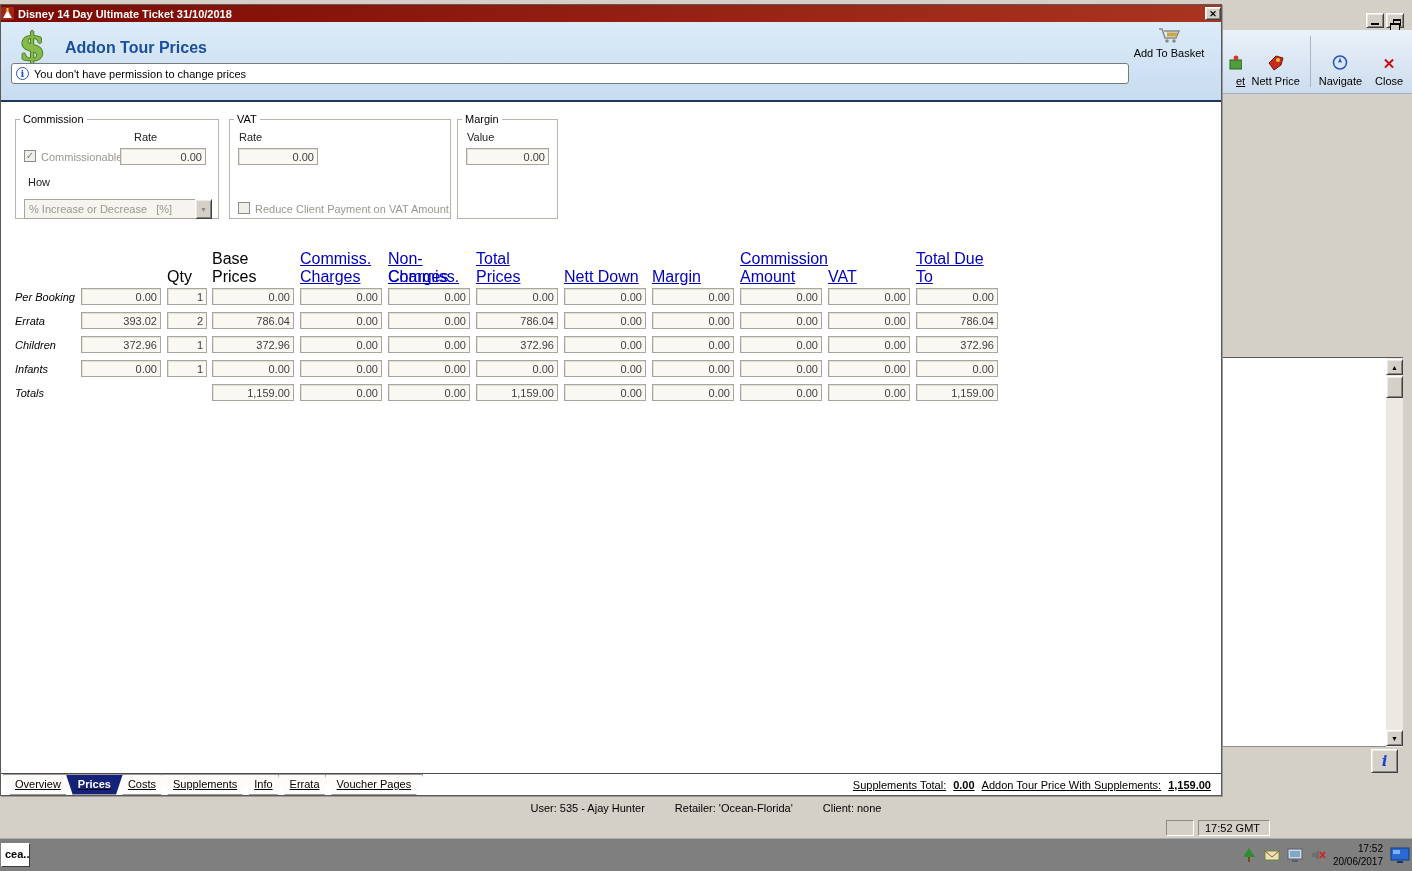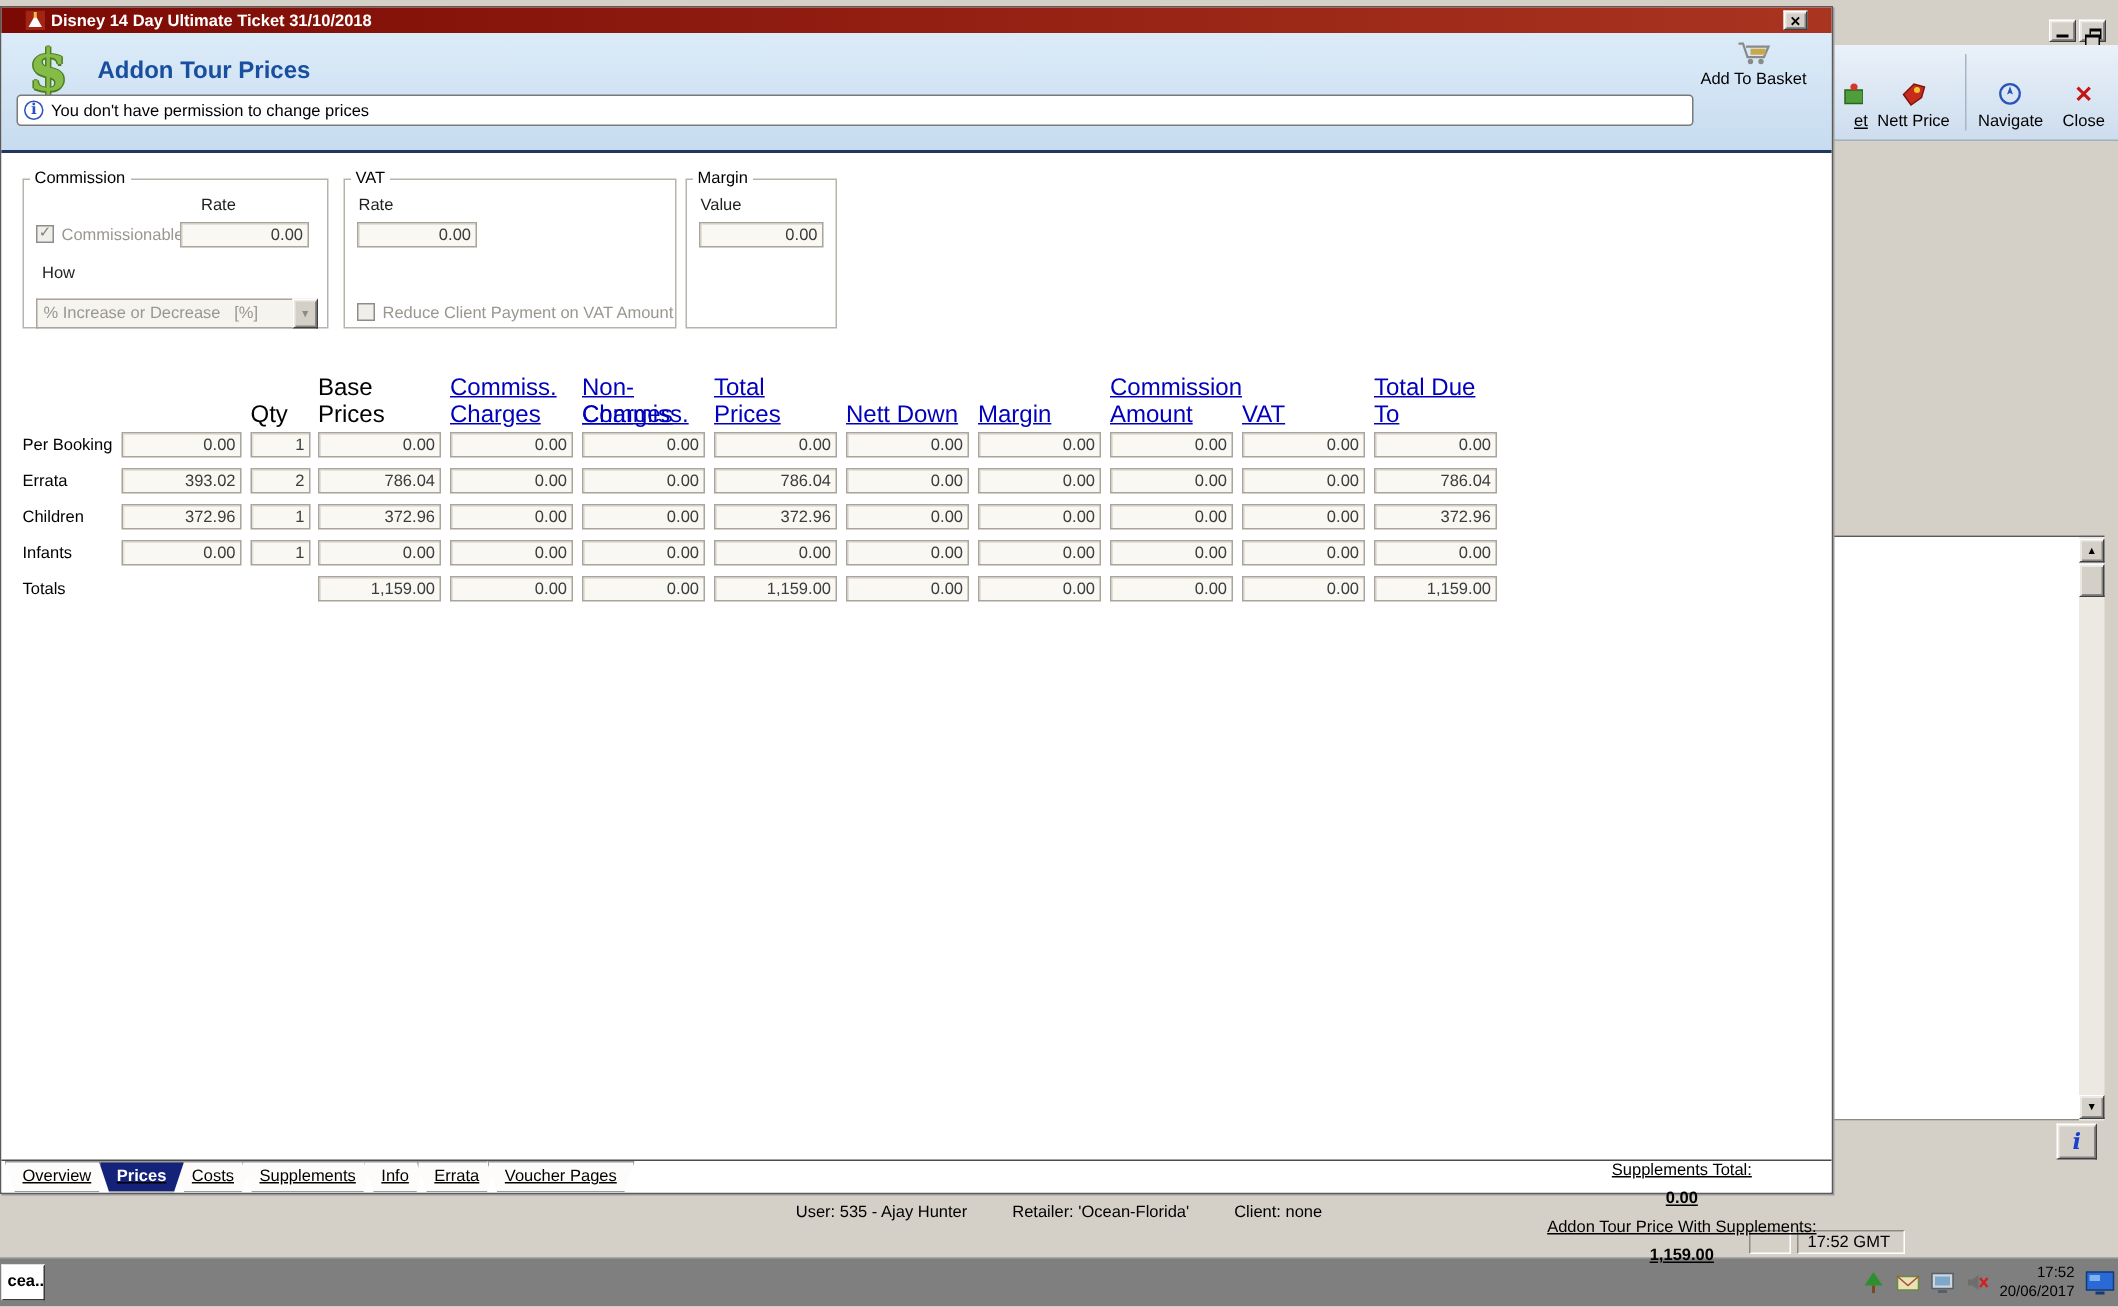--- a/index.html
+++ b/index.html
@@ -57,21 +57,21 @@
               border:1px solid; border-color:#ffffff #3a3a3a #3a3a3a #ffffff;
               font-weight:bold; font-size:11px; padding:4px 0 0 3px; cursor:pointer; overflow:hidden; white-space:nowrap;}
   .tray { position:absolute; right:2px; top:3px; display:flex; align-items:center; gap:7px; }
   .tray svg { display:block; }
   .clock { text-align:right; font-size:10px; line-height:13px; color:#000; }
 
   
   .dialog { position:absolute; left:0; top:4px; width:1222px; height:792px; background:#fff;
             border:1px solid #5a5a5a; box-shadow:1px 1px 0 #9a9a9a; }
   .titlebar { height:17px; background:linear-gradient(to right,#7c0a04,#a93420);
-              display:flex; align-items:center; padding:0 16px; }
+              display:flex; align-items:center; padding:0 0; }
   .titlebar .ttext { color:#fff; font-weight:bold; font-size:11px; margin-left:4px; flex:1;
                      white-space:nowrap; overflow:hidden; }
   .title-close { width:16px; height:13px; font-size:9px; font-weight:bold; line-height:10px;
                  display:flex; align-items:center; justify-content:center; cursor:pointer; }
 
   .hdr { position:relative; height:78px; background:linear-gradient(#dcebf8,#c7dcf0); }
   .dollar { position:absolute; left:18px; top:2px; font-family:"DejaVu Serif", serif;
             font-weight:bold; font-size:38px; color:#85bb49;
             text-shadow:-1px 0 #4e7d22, 1px 0 #4e7d22, 0 -1px #4e7d22, 0 1px #4e7d22; }
   .hdr-title { position:absolute; left:64px; top:17px; font-size:16px; font-weight:bold; color:#1a4fa0; }
@@ -101,36 +101,36 @@
              padding:3px 4px 0 4px; white-space:pre; overflow:hidden; font-size:11px; }
   .dd-btn { width:17px; font-size:7px; color:#8a8a8a; display:flex; align-items:center; justify-content:center; }
 
   .summary-head { position:absolute; left:14px; top:123px; right:12px; display:flex; align-items:center; gap:6px; }
   .summary-head .stitle { font-weight:bold; font-size:11px; white-space:nowrap; }
   .summary-head .sline { flex:1; height:2px; background:#22375e; margin-top:2px; }
 
   .table { position:absolute; left:14px; top:148px; }
   .trow { display:flex; align-items:center; margin-bottom:7px; }
   .thead { margin-bottom:4px; }
-  .tcol-label { width:64px; margin-right:2px; font-size:11px; }
+  .tcol-label { width:64px; margin-right:2px; font-size:11px;font-style:italic; }
   .tcol-a { width:80px; margin-right:6px; }
   .tcol-q { width:40px; margin-right:5px; }
   .tcol { width:82px; margin-right:6px; }
   .th { text-align:left; font-size:16px; height:14px; }
   .th.link { color:#0000bd; text-decoration:underline; cursor:pointer; }
   .ghost { border:none; background:transparent; box-shadow:none; }
 
   
   .tabstrip { position:absolute; left:0; right:0; bottom:0; height:22px; background:#fff;
               border-top:1px solid #4a4a4a; display:flex; align-items:stretch; padding-left:2px;text-decoration:underline; }
   .tab { position:relative; padding:4px 12px 0 12px; font-size:11px; background:#fdfcfa;
          clip-path:polygon(0 0,100% 0,calc(100% - 7px) 100%,7px 100%);
          box-shadow:inset 0 0 0 1px #9a9a9a; margin-right:-7px; cursor:pointer; white-space:nowrap; }
   .tab.selected { background:#14227a; color:#fff; font-weight:bold; z-index:3; }
-  .strip-totals { margin-left:auto; display:flex; align-items:center; padding-right:10px; gap:7px; white-space:nowrap;flex-direction:column; }
+  .strip-totals { margin-left:auto; display:flex; align-items:center; padding-right:10px; gap:7px; white-space:nowrap; }
   .strip-totals .val { font-weight:bold; }
 
   .winicon { width:13px; height:13px; display:block; }
 </style>
 </head>
 <body>
 
 <div class="bg-winbtns">
   <div class="wbtn raised">
       <span class="g-min"></span>

